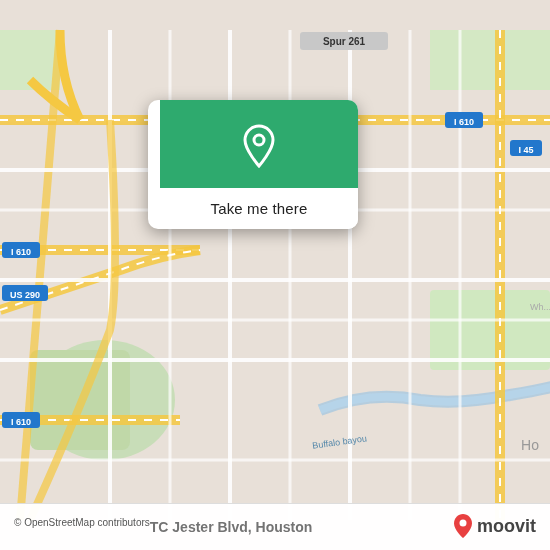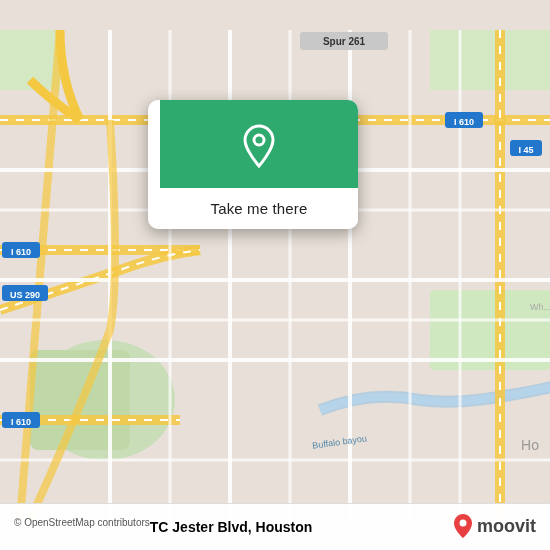--- a/index.html
+++ b/index.html
@@ -90,21 +90,21 @@
     }
 
     .copyright-text {
       font-size: 10px;
       color: #555;
     }
 
     .location-title {
       font-size: 14px;
       font-weight: 600;
-      color: #000000;
+      color: #737373;
       margin-top: 2px;
     }
 
     .moovit-logo {
       display: flex;
       align-items: center;
     }
 
     .moovit-pin {
       width: 28px;

